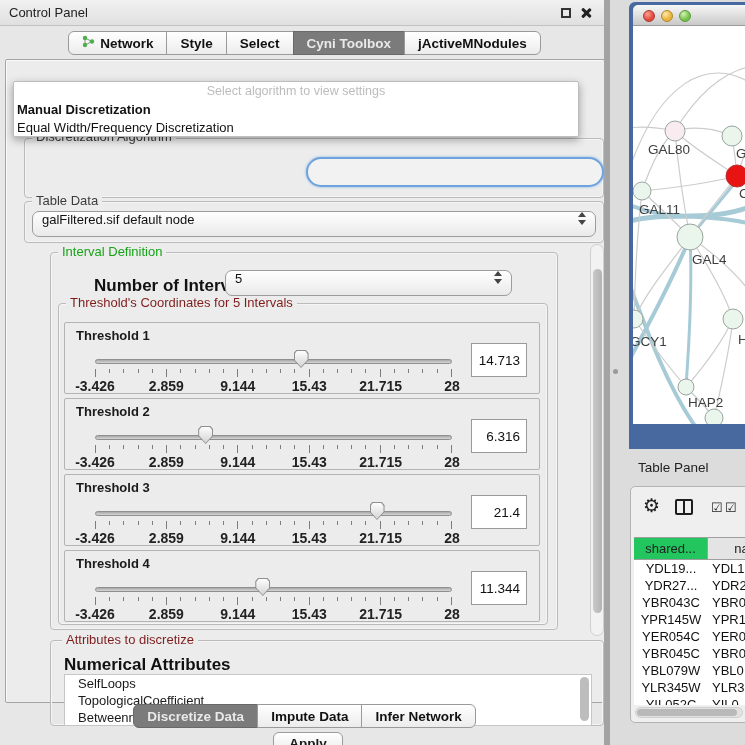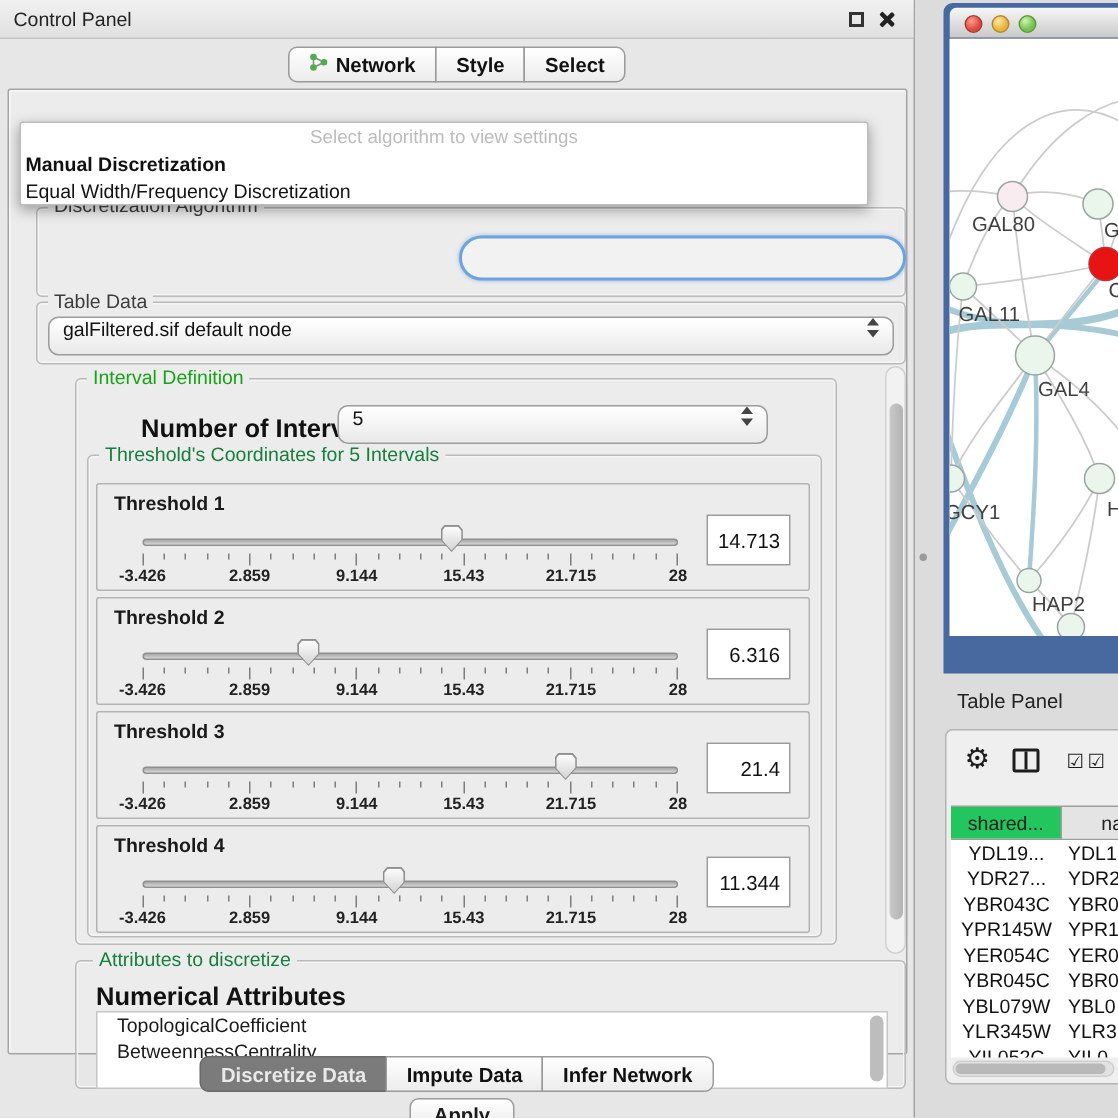--- a/index.html
+++ b/index.html
@@ -1,21 +1,21 @@
 <!DOCTYPE html>
 <html><head>
 <meta charset="utf-8">
 <style>
   * { margin:0; padding:0; box-sizing:border-box; }
   html,body { width:745px; height:745px; overflow:hidden; background:#dcdcdc;
               font-family:"Liberation Sans", sans-serif; font-size:13px; color:#1a1a1a; }
 
   
   #control-panel { position:absolute; left:0; top:0; width:610px; height:745px;
-                   background:#e7e7e7; border-right:1px solid #a3a3a3; }
+                   background:#e7e7e7; border-right:6px solid #a3a3a3; }
   #cp-titlebar { position:absolute; left:0; top:0; width:100%; height:26px;
                  background:linear-gradient(#f1f1f1,#e0e0e0); border-bottom:1px solid #c2c2c2; }
   #cp-title { position:absolute; left:9px; top:5px; font-size:13px; color:#222; }
   #float-icon { position:absolute; right:33px; top:8px; width:10px; height:10px;
                 border:2px solid #333; background:transparent; }
   #close-icon { position:absolute; right:12px; top:7px; width:12px; height:12px; }
   #close-icon::before, #close-icon::after { content:""; position:absolute; left:5px; top:0;
                 width:2.6px; height:12px; background:#222; border-radius:1px; }
   #close-icon::before { transform:rotate(45deg); } #close-icon::after { transform:rotate(-45deg); }
 
@@ -29,21 +29,21 @@
   .tab:last-child  { border-radius:0 6px 6px 0; }
   .tab.selected { background:#7b7b7b; color:#e9e9e9; border-color:#696969; }
 
   
   #main-panel { position:absolute; left:5px; top:59px; width:600px; height:644px;
                 background:#ececec; border:1px solid #a5a5a5; border-radius:2px;
                 box-shadow:inset 1px 1px 0 #f8f8f8; }
   .groupbox { position:absolute; border:1px solid #bababa; border-radius:4px;
               box-shadow:inset 0 0 0 1px #f5f5f5; }
   .grouplabel { position:absolute; background:#ececec; padding:0 4px; font-size:13px; line-height:14px; }
-  .lbl-green { color:#17a317; } .lbl-blue { color:#15803d; } .lbl-dark { color:#3c3c3c; }
+  .lbl-green { color:#17a317; } .lbl-blue { color:#7f1d1d; } .lbl-dark { color:#3c3c3c; }
 
   .combo { position:absolute; display:flex; align-items:flex-start; height:26px;
            background:linear-gradient(#ffffff,#e9e9e9); border:1px solid #9c9c9c;
            border-radius:7px; padding:0 9px; font-size:13px; color:#111; }
   .stepper { margin-left:auto; display:flex; flex-direction:column; gap:3px; }
   .tri-up   { width:0; height:0; border-left:4px solid transparent; border-right:4px solid transparent; border-bottom:5px solid #444; }
   .tri-down { width:0; height:0; border-left:4px solid transparent; border-right:4px solid transparent; border-top:5px solid #444; }
 
   
   #algo-combo-focus { position:absolute; left:300px; top:97px; width:298px; height:30px;
@@ -70,21 +70,21 @@
            background:linear-gradient(#a8a8a8,#d6d6d6); border:1px solid #8f8f8f; }
   .thumb { position:absolute; top:27px; width:15px; height:18px; background:#8f8f8f;
            clip-path:polygon(0% 18%,18% 0%,82% 0%,100% 18%,100% 55%,50% 100%,0% 55%); }
   .thumb::after { content:""; position:absolute; inset:1px; background:linear-gradient(#fdfdfd,#d4d4d4);
            clip-path:polygon(0% 18%,18% 0%,82% 0%,100% 18%,100% 55%,50% 100%,0% 55%); }
   .ticks { position:absolute; left:30px; top:46px; width:357px; height:9px;
            display:flex; justify-content:space-between; }
   .tick { width:1px; background:#7d7d7d; height:4px; }
   .tick.major { height:8px; }
   .ticklabels { position:absolute; left:30px; top:55px; width:357px; height:12px; }
-  .ticklabel { position:absolute; transform:translateX(-50%); font-size:11px; font-weight:bold; color:#222; white-space:nowrap; }
+  .ticklabel { position:absolute; transform:translateX(-50%); font-size:14px; font-weight:bold; color:#222; white-space:nowrap; }
   .tval { position:absolute; right:12px; top:20px; width:56px; height:34px; background:#fff;
           border:1px solid #9a9a9a; font-family:"Liberation Sans",sans-serif; font-size:13.5px;
           text-align:right; padding-right:6px; color:#111; }
 
   
   #attr-list { position:absolute; left:58px; top:614px; width:528px; height:52px;
                background:#ffffff; border:1px solid #c6c6c6; overflow:hidden; }
   .attr-item { padding-left:13px; height:17px; line-height:17px; font-size:13px; }
   #attr-scrollbar { position:absolute; right:2px; top:2px; width:9px; height:44px;
                     background:#bdbdbd; border-radius:5px; }
@@ -154,20 +154,26 @@
             <circle cx="10" cy="6.5" r="2.2" fill="#4cae4c"></circle>
           </svg></span>
         <span>Network</span>
       </div>
       <div class="tab">
         <span>Style</span>
       </div>
       <div class="tab">
         <span>Select</span>
       </div>
+      <div class="tab selected">
+        <span>Cyni Toolbox</span>
+      </div>
+      <div class="tab">
+        <span>jActiveMNodules</span>
+      </div>
     </div>
 
   <div id="main-panel">
 
     <div class="groupbox" style="left:18px;top:78px;width:580px;height:60px;"></div>
     <span class="grouplabel lbl-dark" style="left:26px;top:70px;">Discretization Algorithm</span>
     <div id="algo-combo-focus"></div>
 
     <div class="groupbox" style="left:18px;top:141px;width:580px;height:42px;"></div>
     <span class="grouplabel lbl-dark" style="left:26px;top:134px;">Table Data</span>
@@ -196,20 +202,21 @@
     <div id="threshold-list"></div>
 
     <div id="settings-scrollbar">
       <div id="settings-scroll-thumb"></div>
     </div>
 
     <div class="groupbox" style="left:44px;top:580px;width:554px;height:86px;"></div>
     <span class="grouplabel lbl-blue" style="left:56px;top:573px;">Attributes to discretize</span>
     <span class="boldlbl" style="left:58px;top:595px;">Numerical Attributes</span>
     <div id="attr-list">
+      <div class="attr-item">SelfLoops</div>
         <div class="attr-item">TopologicalCoefficient</div>
         <div class="attr-item">BetweennessCentrality</div>
         <div id="attr-scrollbar"></div>
     </div>
 
     <div id="apply-btn">Apply</div>
   <div class="tpanel" style="top: 262px;">
         <div class="tlabel">Threshold 1</div>
         <div class="track"></div>
         <div class="thumb" style="left: 228.559px;"></div>

